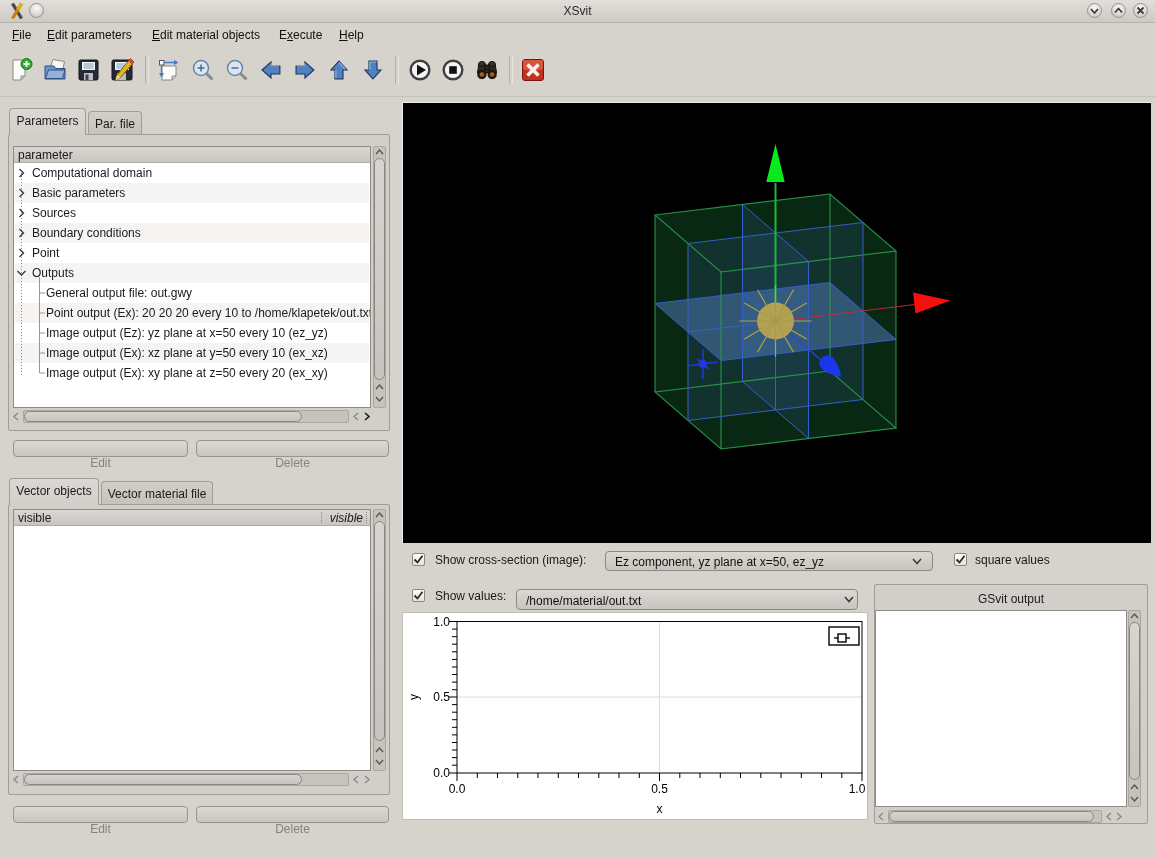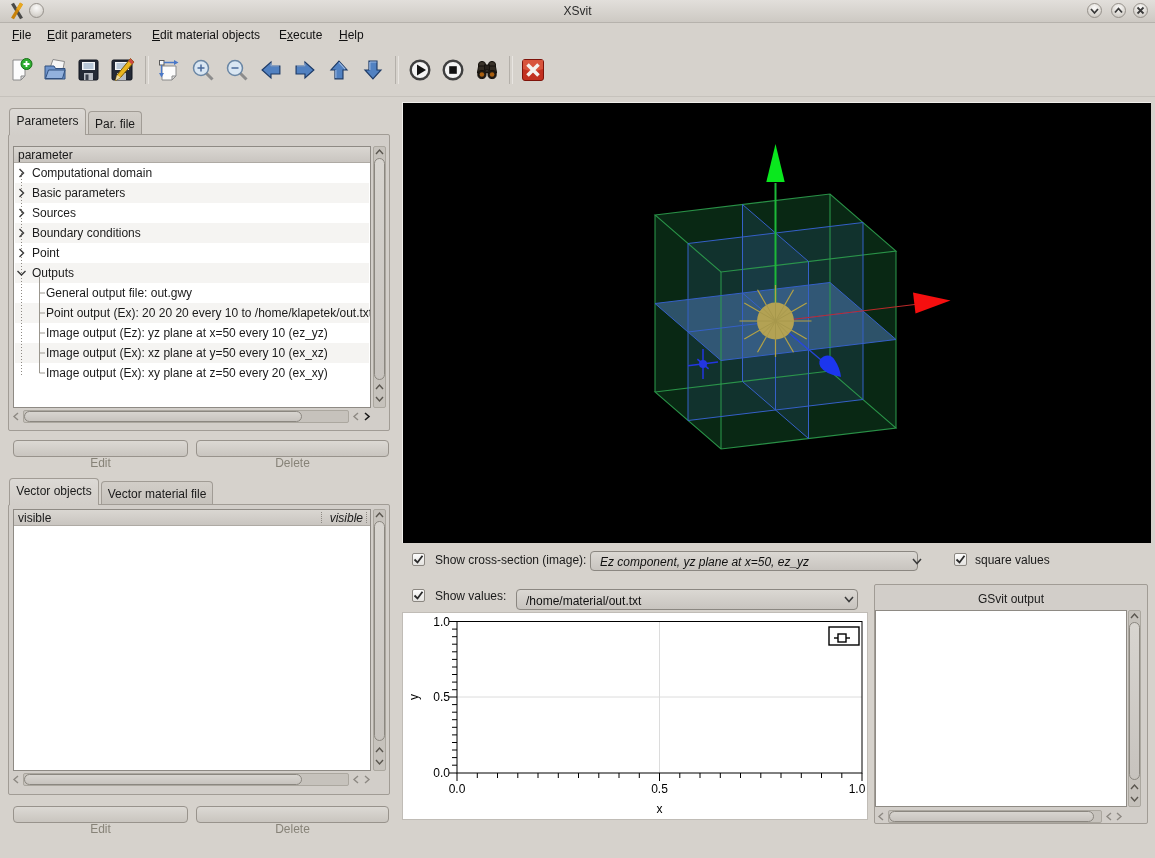--- a/index.html
+++ b/index.html
@@ -321,21 +321,21 @@
   <line x1="294.4" y1="256.1" x2="305.6" y2="265.9"></line>
  </g>
  <circle cx="300" cy="261" r="4" fill="#2336e0"></circle>
 </svg>
 
 <div class="abs cb" style="left:412px;top:553px"></div>
 <svg class="abs" style="left:412px;top:553px" width="13" height="13">
     <path d="M2.5 6.5 L5.5 9.5 L10.5 2.8" fill="none" stroke="#2a2a2a" stroke-width="1.8"></path>
   </svg>
 <div class="abs" style="left:435px;top:553px">Show cross-section (image):</div>
-<div class="abs combo" style="left:590px;top:551px;width:328px;height:20px;font-style:italic;">
+<div class="abs combo" style="left:605px;top:551px;width:328px;height:20px;">
     <span style="position:absolute;left:9px;top:3px">Ez component, yz plane at x=50, ez_yz</span>
   </div>
 <svg class="abs" style="left:910px;top:555px" width="14" height="12">
     <path d="M3 4 l4 4.5 l4 -4.5" fill="none" stroke="#3a3a3a" stroke-width="1.5"></path>
   </svg>
 <div class="abs cb" style="left:954px;top:553px"></div>
 <svg class="abs" style="left:954px;top:553px" width="13" height="13">
     <path d="M2.5 6.5 L5.5 9.5 L10.5 2.8" fill="none" stroke="#2a2a2a" stroke-width="1.8"></path>
   </svg>
 <div class="abs" style="left:975px;top:553px">square values</div>

